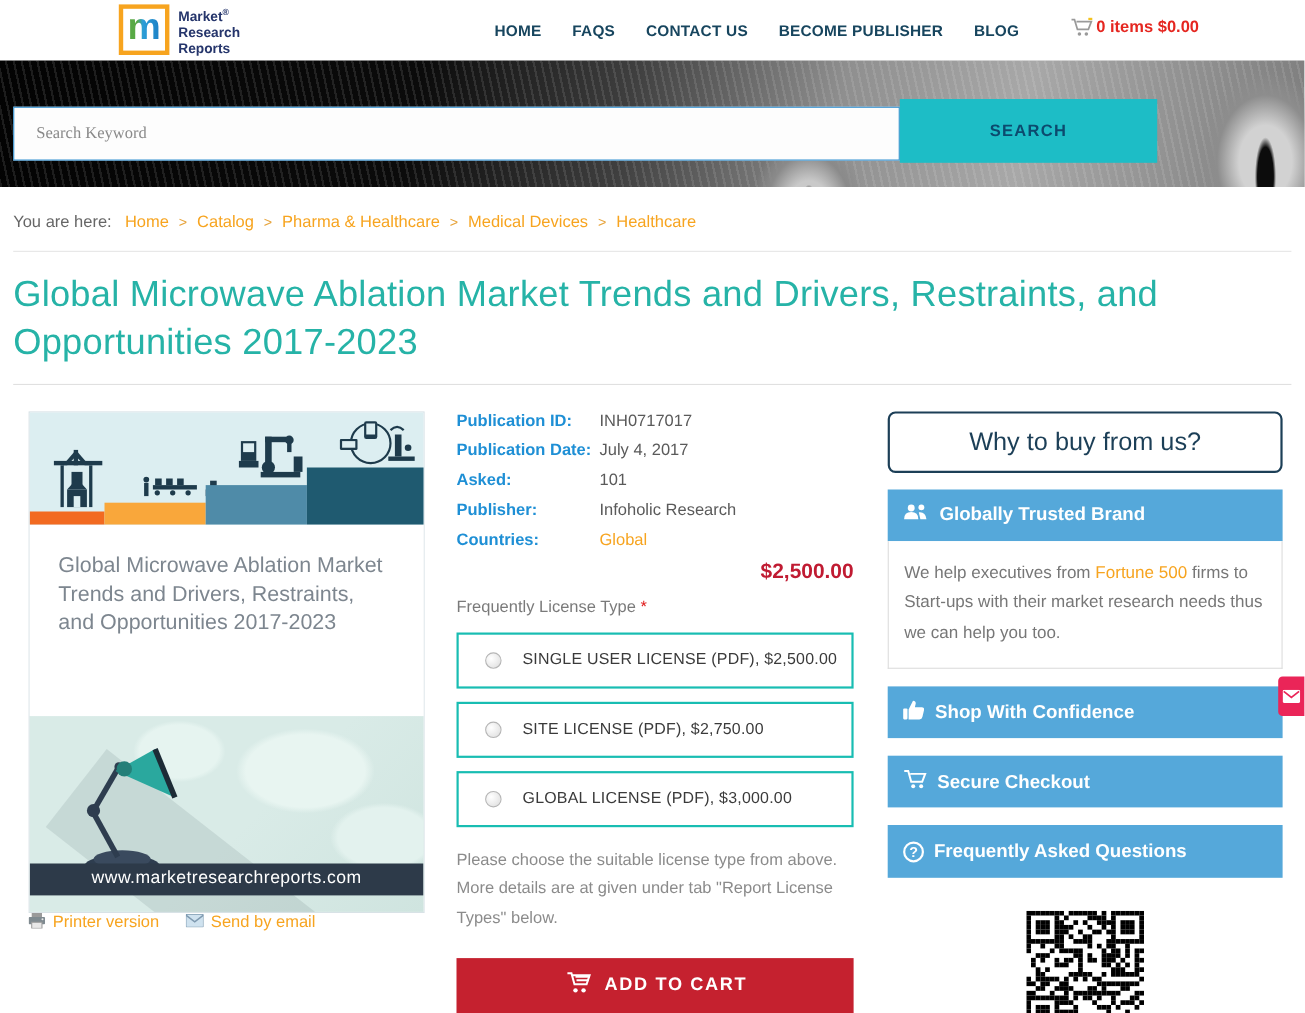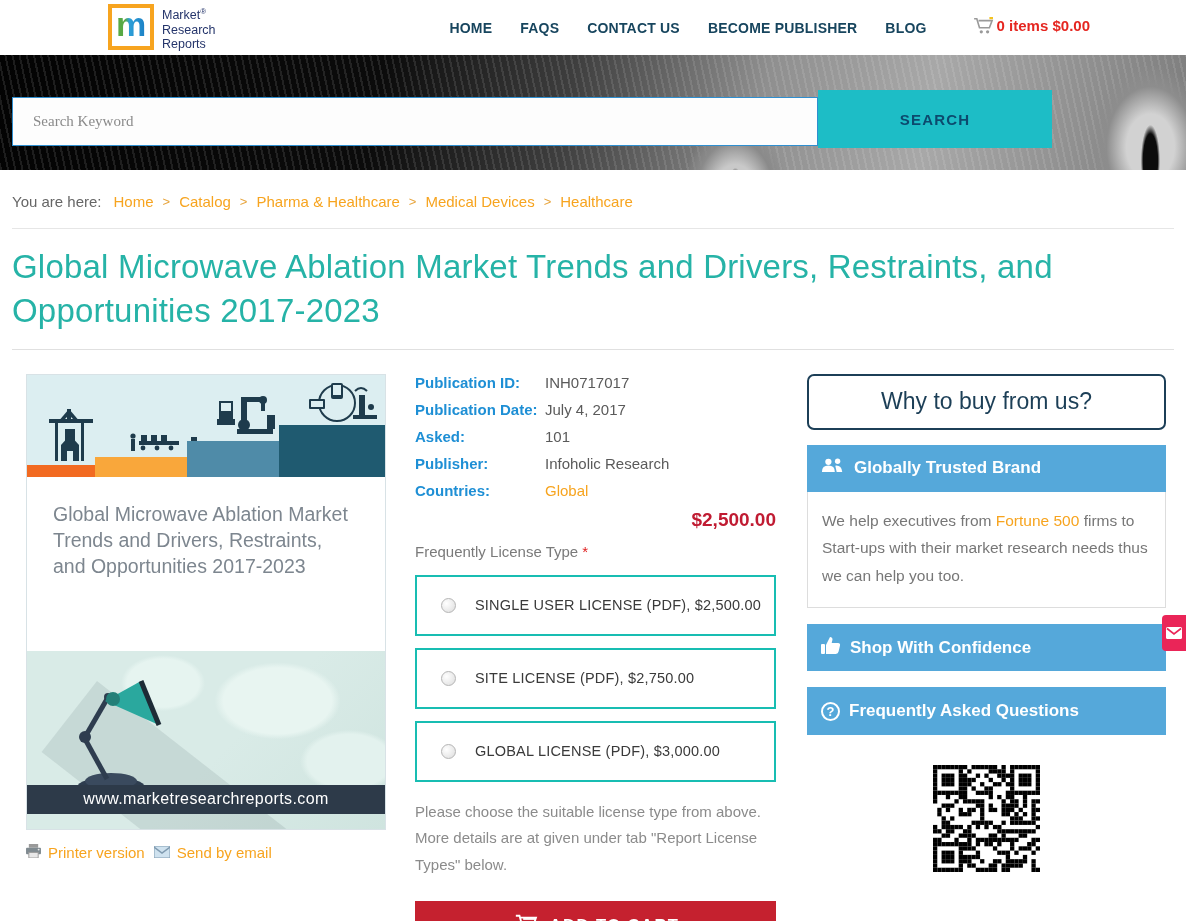--- a/index.html
+++ b/index.html
@@ -10,21 +10,21 @@
   
   .header { height:55px; display:flex; align-items:center; padding:0 96px 0 108px; background:#fff; }
   .logo { display:flex; align-items:flex-start; gap:8px; }
   .logo-mark { width:46px; height:46px; border:4px solid #f7a41f; background:#fff;
     display:flex; align-items:center; justify-content:center;
     font-size:34px; font-weight:700; line-height:1; padding-bottom:6px;
     background-clip:padding-box;
     color:#2d9fd8; }
   .logo-mark span{ background:linear-gradient(90deg,#58a945 0 30%,#2d9fd8 45%,#1b7fc4 100%);
     -webkit-background-clip:text; background-clip:text; color:transparent; }
-  .logo-text { font-size:12.5px; font-weight:400; color:#25356b; line-height:1.12; padding-top:4px; position:relative;}
+  .logo-text { font-size:12.5px; font-weight:700; color:#25356b; line-height:1.12; padding-top:4px; position:relative;}
   .logo-reg { font-size:8px; vertical-align:super; }
   .nav { margin-left:auto; display:flex; align-items:center; gap:28px; }
   .nav-item { font-size:14px; font-weight:700; color:#17455e; letter-spacing:.2px; cursor:pointer; text-decoration:none; }
   .cart-box { display:flex; gap:2px; margin-left:46px; cursor:pointer; }
   .cart-text { color:#e52620; font-weight:700; font-size:15px; }
 
   
   .hero { position:relative; height:115px; background:
       radial-gradient(ellipse 16px 60px at 97% 92%, #0c0c0c 0 45%, rgba(0,0,0,0) 60%),
       radial-gradient(ellipse 80px 110px at 97% 80%, #d2d2d2 0 30%, #8d8d8d 55%, rgba(0,0,0,0) 75%),
@@ -71,33 +71,33 @@
   .cover-title { font-size:19.5px; color:#7d868f; line-height:1.34; }
   .cover-map { position:relative; height:178px; background:
       radial-gradient(ellipse 90px 55px at 70% 28%, #e8f5f1 0 60%, rgba(0,0,0,0) 70%),
       radial-gradient(ellipse 70px 45px at 90% 62%, #e3f2ee 0 60%, rgba(0,0,0,0) 70%),
       radial-gradient(ellipse 60px 40px at 38% 18%, #e6f4f0 0 60%, rgba(0,0,0,0) 70%),
       linear-gradient(135deg, #d9ebe7 0 55%, #cfe4df 100%); overflow:hidden; }
   .lamp-shadow { position:absolute; left:70px; top:30px; width:420px; height:90px;
     background:rgba(40,60,70,.10); transform:rotate(38deg); transform-origin:left top; }
   .site-bar { position:absolute; left:0; right:0; bottom:15px; height:29px; background:#2d3a49;
     color:#fff; font-size:16px; display:flex; align-items:center; justify-content:center; letter-spacing:.4px; }
-  .actions { display:flex; align-items:center; gap:9px; margin-top:14px; }
+  .actions { display:flex; align-items:center; gap:24px; }
   .action-link { display:flex; align-items:center; gap:7px; color:#f7a41f; font-size:15px;
     text-decoration:none; cursor:pointer; }
 
   
   .detail-row { display:flex; margin-bottom:10px; }
   .detail-label { width:130px; flex:none; color:#1e8fd5; font-weight:700; font-size:15px; }
   .detail-value { color:#5a5a5a; font-size:15px; }
   .detail-value.link { color:#f7a41f; cursor:pointer; }
   .price { text-align:right; color:#c01b32; font-size:19px; font-weight:700; margin:10px 0 12px; }
   .license-label { color:#7a7a7a; font-size:15px; margin-bottom:15px; }
   .req { color:#e02020; }
-  .license-box { border:2px solid #18bdb2; height:61px; display:flex; align-items:center;
+  .license-box { border:2px solid #18bdb2; height:51px; display:flex; align-items:center;
     padding-left:24px; margin-bottom:12px; cursor:pointer; background:#fff; }
   .license-box input[type=radio] { appearance:none; width:15px; height:15px; border-radius:50%;
     border:1px solid #b5b5b5; background:radial-gradient(circle at 35% 35%, #fff, #dcdcdc); cursor:pointer; }
   .license-text { margin-left:19px; font-size:14.5px; color:#3a3a3a; letter-spacing:.2px; }
   .note { margin-top:17px; color:#8b8b8b; font-size:15px; line-height:1.78; }
   .add-cart { margin-top:22px; width:100%; height:50px; background:#c5212f; border:none; color:#fff;
     font-size:16.5px; font-weight:700; letter-spacing:1.5px; cursor:pointer; display:flex;
     align-items:center; justify-content:center; gap:12px; font-family:"Liberation Sans",sans-serif; }
 
   
@@ -372,20 +372,30 @@
       <div class="banner gap">
         <span>
           <svg width="20" height="19" viewBox="0 0 20 19" fill="#fff">
               <rect x="0" y="8" width="4" height="10" rx="1"></rect>
               <path d="M5 18 V9 l4 -8 q2.5 0 2.5 2.5 l-0.8 3.5 H17 q2.5 0 2 2.6 l-1.4 6 q-0.4 2.4 -2.8 2.4 z"></path>
             </svg>
         </span>
         <span>Shop With Confidence</span>
       </div>
 
+      <div class="banner gap">
+        <span>
+          <svg width="22" height="19" viewBox="0 0 24 21">
+              <path d="M1 2 h4 l3 11 h11 l3 -8 H7" fill="none" stroke="#fff" stroke-width="2"></path>
+              <circle cx="10" cy="17.5" r="2" fill="#fff"></circle>
+              <circle cx="18" cy="17.5" r="2" fill="#fff"></circle>
+            </svg>
+        </span>
+        <span>Secure Checkout</span>
+      </div>
 
       <div class="banner gap2">
         <span class="qicon">?</span>
         <span>Frequently Asked Questions</span>
       </div>
 
       <div class="qr-wrap"><svg width="107" height="107" viewBox="0 0 107 107">
             <rect width="107" height="107" fill="#fff"></rect>
             <rect x="0.00" y="0.00" width="4.28" height="4.28" fill="#000"></rect>
             <rect x="4.28" y="0.00" width="4.28" height="4.28" fill="#000"></rect>

